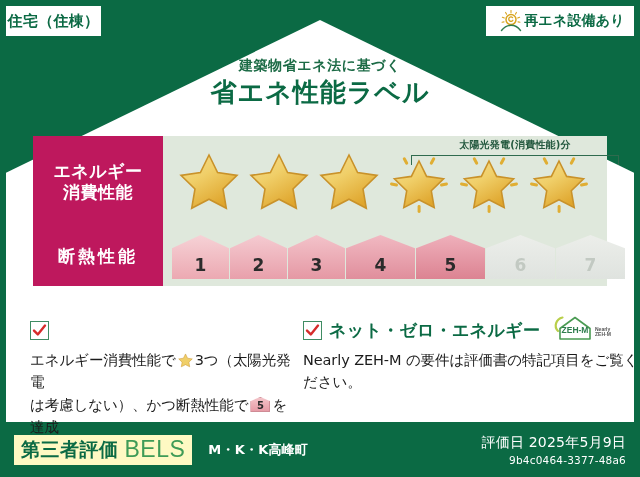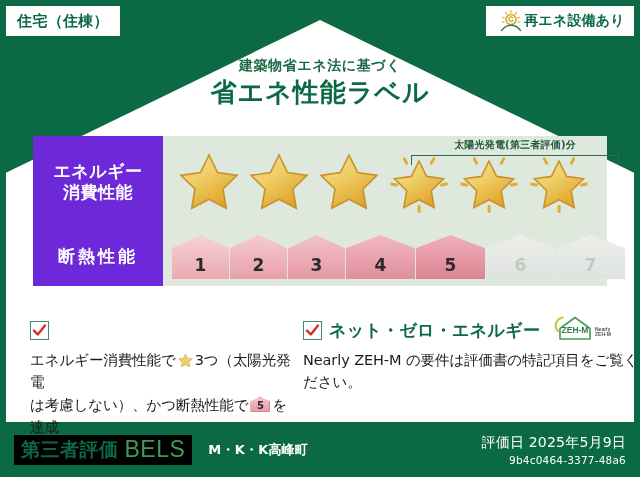--- a/index.html
+++ b/index.html
@@ -24,21 +24,21 @@
     top: 6px;
     background: #ffffff;
     display: flex;
     align-items: center;
     justify-content: center;
     box-sizing: border-box;
     z-index: 6;
   }
   #badge-housing-type {
     left: 6px;
-    width: 114px;
+    width: 95px;
     height: 30px;
   }
   #badge-housing-type .t {
     color: #0b6a44;
     font-size: 15px;
     font-weight: bold;
     letter-spacing: .3px;
   }
   #badge-renewable {
     right: 6px;
@@ -105,21 +105,21 @@
     align-items: stretch;
     background: #dfe8dc;
     position: relative;
   }
   #row-energy { height: 92px; }
   #row-insulation { height: 58px; }
 
   .row-label {
     width: 130px;
     flex: 0 0 130px;
-    background: #6d28d9;
+    background: #be185d;
     color: #ffffff;
     display: flex;
     flex-direction: column;
     align-items: center;
     justify-content: center;
     font-weight: bold;
     line-height: 1.25;
   }
   #row-energy .row-label { font-size: 17px; letter-spacing: .5px; }
   #row-insulation .row-label { font-size: 17px; letter-spacing: 3px; }
@@ -261,21 +261,21 @@
   #footer {
     position: absolute;
     left: 0; bottom: 0;
     width: 640px; height: 55px;
     z-index: 6;
     display: flex;
     align-items: center;
   }
   #bels-box {
     margin-left: 14px;
-    background: #000000;
+    background: #fef9c3;
     height: 30px;
     display: flex;
     align-items: center;
     padding: 0 7px;
   }
   #bels-label {
     color: #0b6a44;
     font-size: 19px;
     font-weight: bold;
     letter-spacing: .5px;
@@ -342,21 +342,21 @@
 
   <div id="ratings">
 
     <div class="rating-row" id="row-energy">
       <div class="row-label">
         <span>エネルギー</span>
         <span>消費性能</span>
       </div>
       <div class="row-body">
 
-        <div id="solar-caption">太陽光発電(第三者評価)分</div>
+        <div id="solar-caption">太陽光発電(消費性能)分</div>
         <div id="solar-bracket"></div>
 
         <div id="stars-wrap">
           <div class="star-cell">
             <svg viewBox="0 0 68 66">
               <defs>
                 <linearGradient id="sg1" x1="0" y1="0" x2="0.6" y2="1">
                   <stop offset="0%" stop-color="#f5dc8e"></stop>
                     <stop offset="45%" stop-color="#f0cf69"></stop>
                   <stop offset="100%" stop-color="#dfa52c"></stop>

